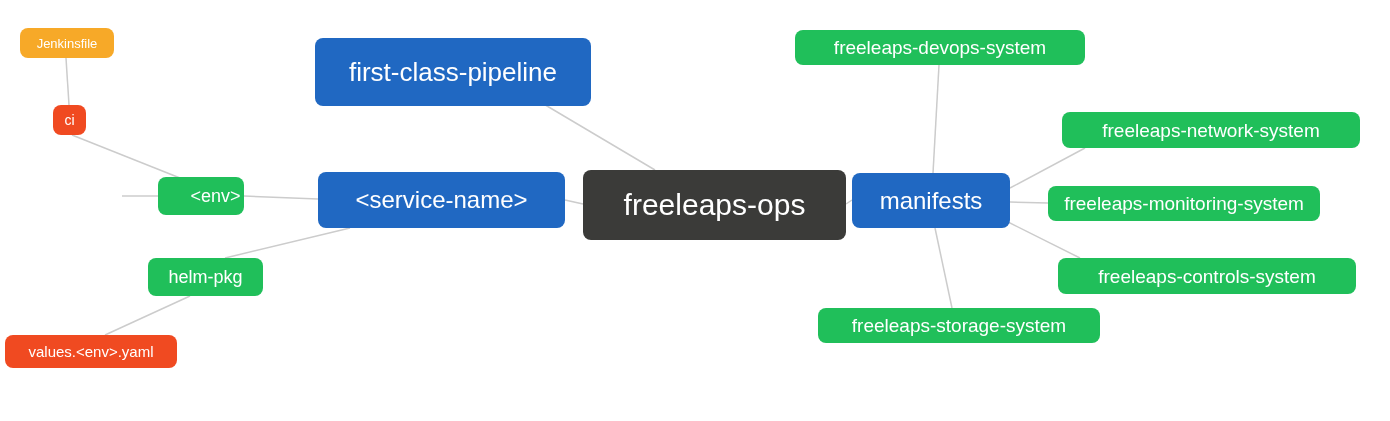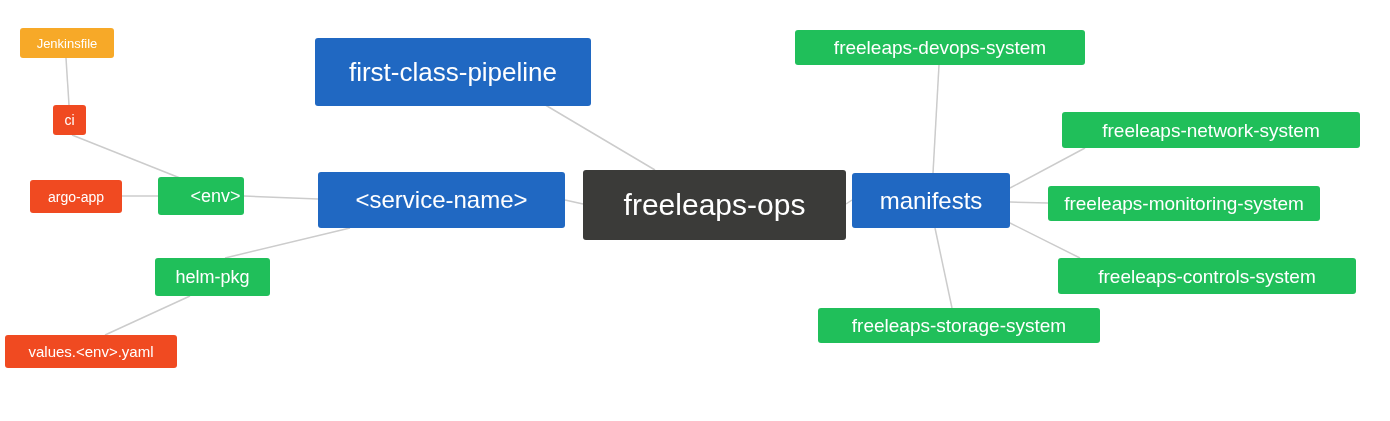--- a/index.html
+++ b/index.html
@@ -25,38 +25,38 @@
   .edges line {
     stroke: var(--edge, #cccccc);
     stroke-width: 1.5;
   }
   .node {
     position: absolute;
     display: flex;
     align-items: center;
     justify-content: center;
     color: #ffffff;
-    border-radius: 3px;
+    border-radius: 8px;
     white-space: nowrap;
     box-sizing: border-box;
     cursor: pointer;
     line-height: 1;
   }
   .blue   { background: var(--blue,  #2068c2); }
   .green  { background: var(--green, #20bf5a); }
   .red    { background: var(--red,   #f04a21); }
   .orange { background: var(--orange,#f7a928); }
   .dark   { background: var(--dark,  #3b3b39); }
 
   
   #n-jenkinsfile { left: 20px;  top: 28px;  width: 94px;  height: 30px; font-size: 13px; }
   #n-ci          { left: 53px;  top: 105px; width: 33px;  height: 30px; font-size: 14px; }
   #n-argo-app    { left: 30px;  top: 180px; width: 92px;  height: 33px; font-size: 14px; }
   #n-env         { left: 158px; top: 177px; width: 86px;  height: 38px; font-size: 18px; padding-left: 29px; }
-  #n-helm-pkg    { left: 148px; top: 258px; width: 115px; height: 38px; font-size: 18px; margin-left: 7px; }
+  #n-helm-pkg    { left: 148px; top: 258px; width: 115px; height: 38px; font-size: 18px; }
   #n-values      { left: 5px;   top: 335px; width: 172px; height: 33px; font-size: 15px; }
   #n-pipeline    { left: 315px; top: 38px;  width: 276px; height: 68px; font-size: 26px; }
   #n-service     { left: 318px; top: 172px; width: 247px; height: 56px; font-size: 24px; }
   #n-root        { left: 583px; top: 170px; width: 263px; height: 70px; font-size: 30px; }
   #n-manifests   { left: 852px; top: 173px; width: 158px; height: 55px; font-size: 24px; }
   #n-devops      { left: 795px; top: 30px;  width: 290px; height: 35px; font-size: 19px; }
   #n-network     { left: 1052px;top: 112px; width: 298px; height: 36px; font-size: 19px; margin-left: 10px; }
   #n-monitoring  { left: 1048px;top: 186px; width: 272px; height: 35px; font-size: 19px; }
   #n-controls    { left: 1058px;top: 258px; width: 298px; height: 36px; font-size: 19px; }
   #n-storage     { left: 818px; top: 308px; width: 282px; height: 35px; font-size: 19px; }
@@ -80,21 +80,20 @@
     <line x1="1010" y1="188" x2="1085" y2="148"></line>
     <line x1="1010" y1="202" x2="1048" y2="203"></line>
     <line x1="1008" y1="222" x2="1080" y2="258"></line>
     <line x1="935" y1="228" x2="952" y2="308"></line>
   </svg>
 
   <div id="n-jenkinsfile" class="node orange">Jenkinsfile</div>
 
   <div id="n-ci" class="node red">ci</div>
 
-  <div id="n-argo-app" class="node red">argo-app</div>
 
   <div id="n-env" class="node green">&lt;env&gt;</div>
 
   <div id="n-helm-pkg" class="node green">helm-pkg</div>
 
   <div id="n-values" class="node red">values.&lt;env&gt;.yaml</div>
 
   <div id="n-pipeline" class="node blue">first-class-pipeline</div>
 
   <div id="n-service" class="node blue">&lt;service-name&gt;</div>

